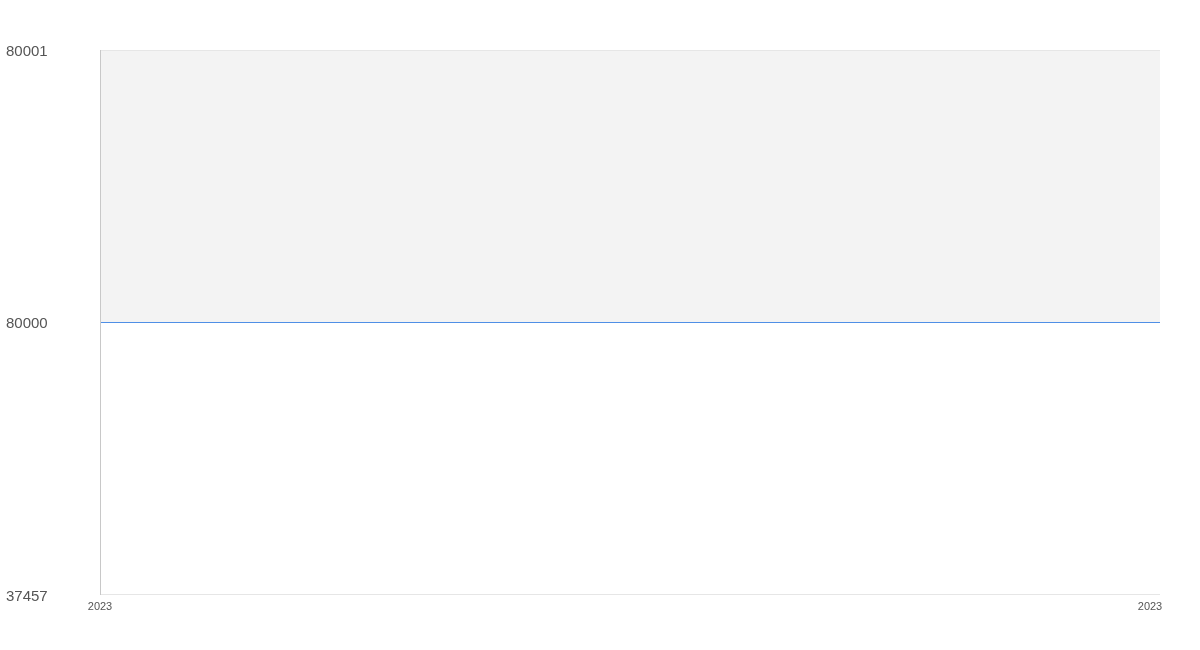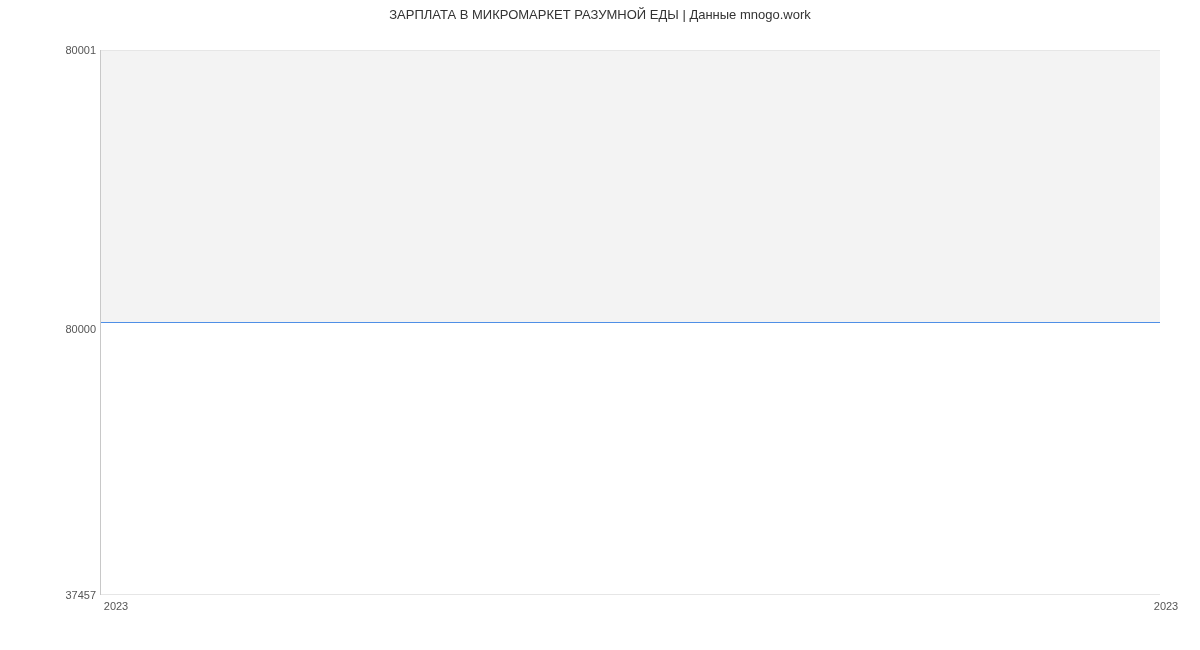--- a/index.html
+++ b/index.html
@@ -53,43 +53,40 @@
     position: absolute;
     left: 0;
     width: 100%;
     height: 1px;
     background: #4f8fe6;
   }
   .y-tick {
     position: absolute;
     right: 1104px;
     width: 90px;
-    text-align: right;
-    font-size: 11px;
+    font-size: 15px;
     color: #555;
     transform: translateY(-50%);
   }
   .x-tick {
     position: absolute;
     top: 600px;
     font-size: 11px;
     color: #555;
     transform: translateX(-50%);
-    margin-left: 16px;
   }
 </style>
 </head>
 <body>
 
 <div class="chart-wrap">
 
-  <div class="title">ЗАРПЛАТА В МИКРОМАРКЕТ РАЗУМНОЙ ЕДЫ | Данные mnogo.work</div>
 
   <div class="y-tick" style="top:50px">80001</div>
-  <div class="y-tick" style="top:329px">80000</div>
+  <div class="y-tick" style="top:322px">80000</div>
   <div class="y-tick" style="top:595px">37457</div>
 
   <div class="x-tick" style="left:100px">2023</div>
   <div class="x-tick" style="left:1150px">2023</div>
 
   <div class="plot-area">
 
     <div class="grid-band" style="top:0; height:272px"></div>
 
     <div class="grid-line" style="top:0"></div>

